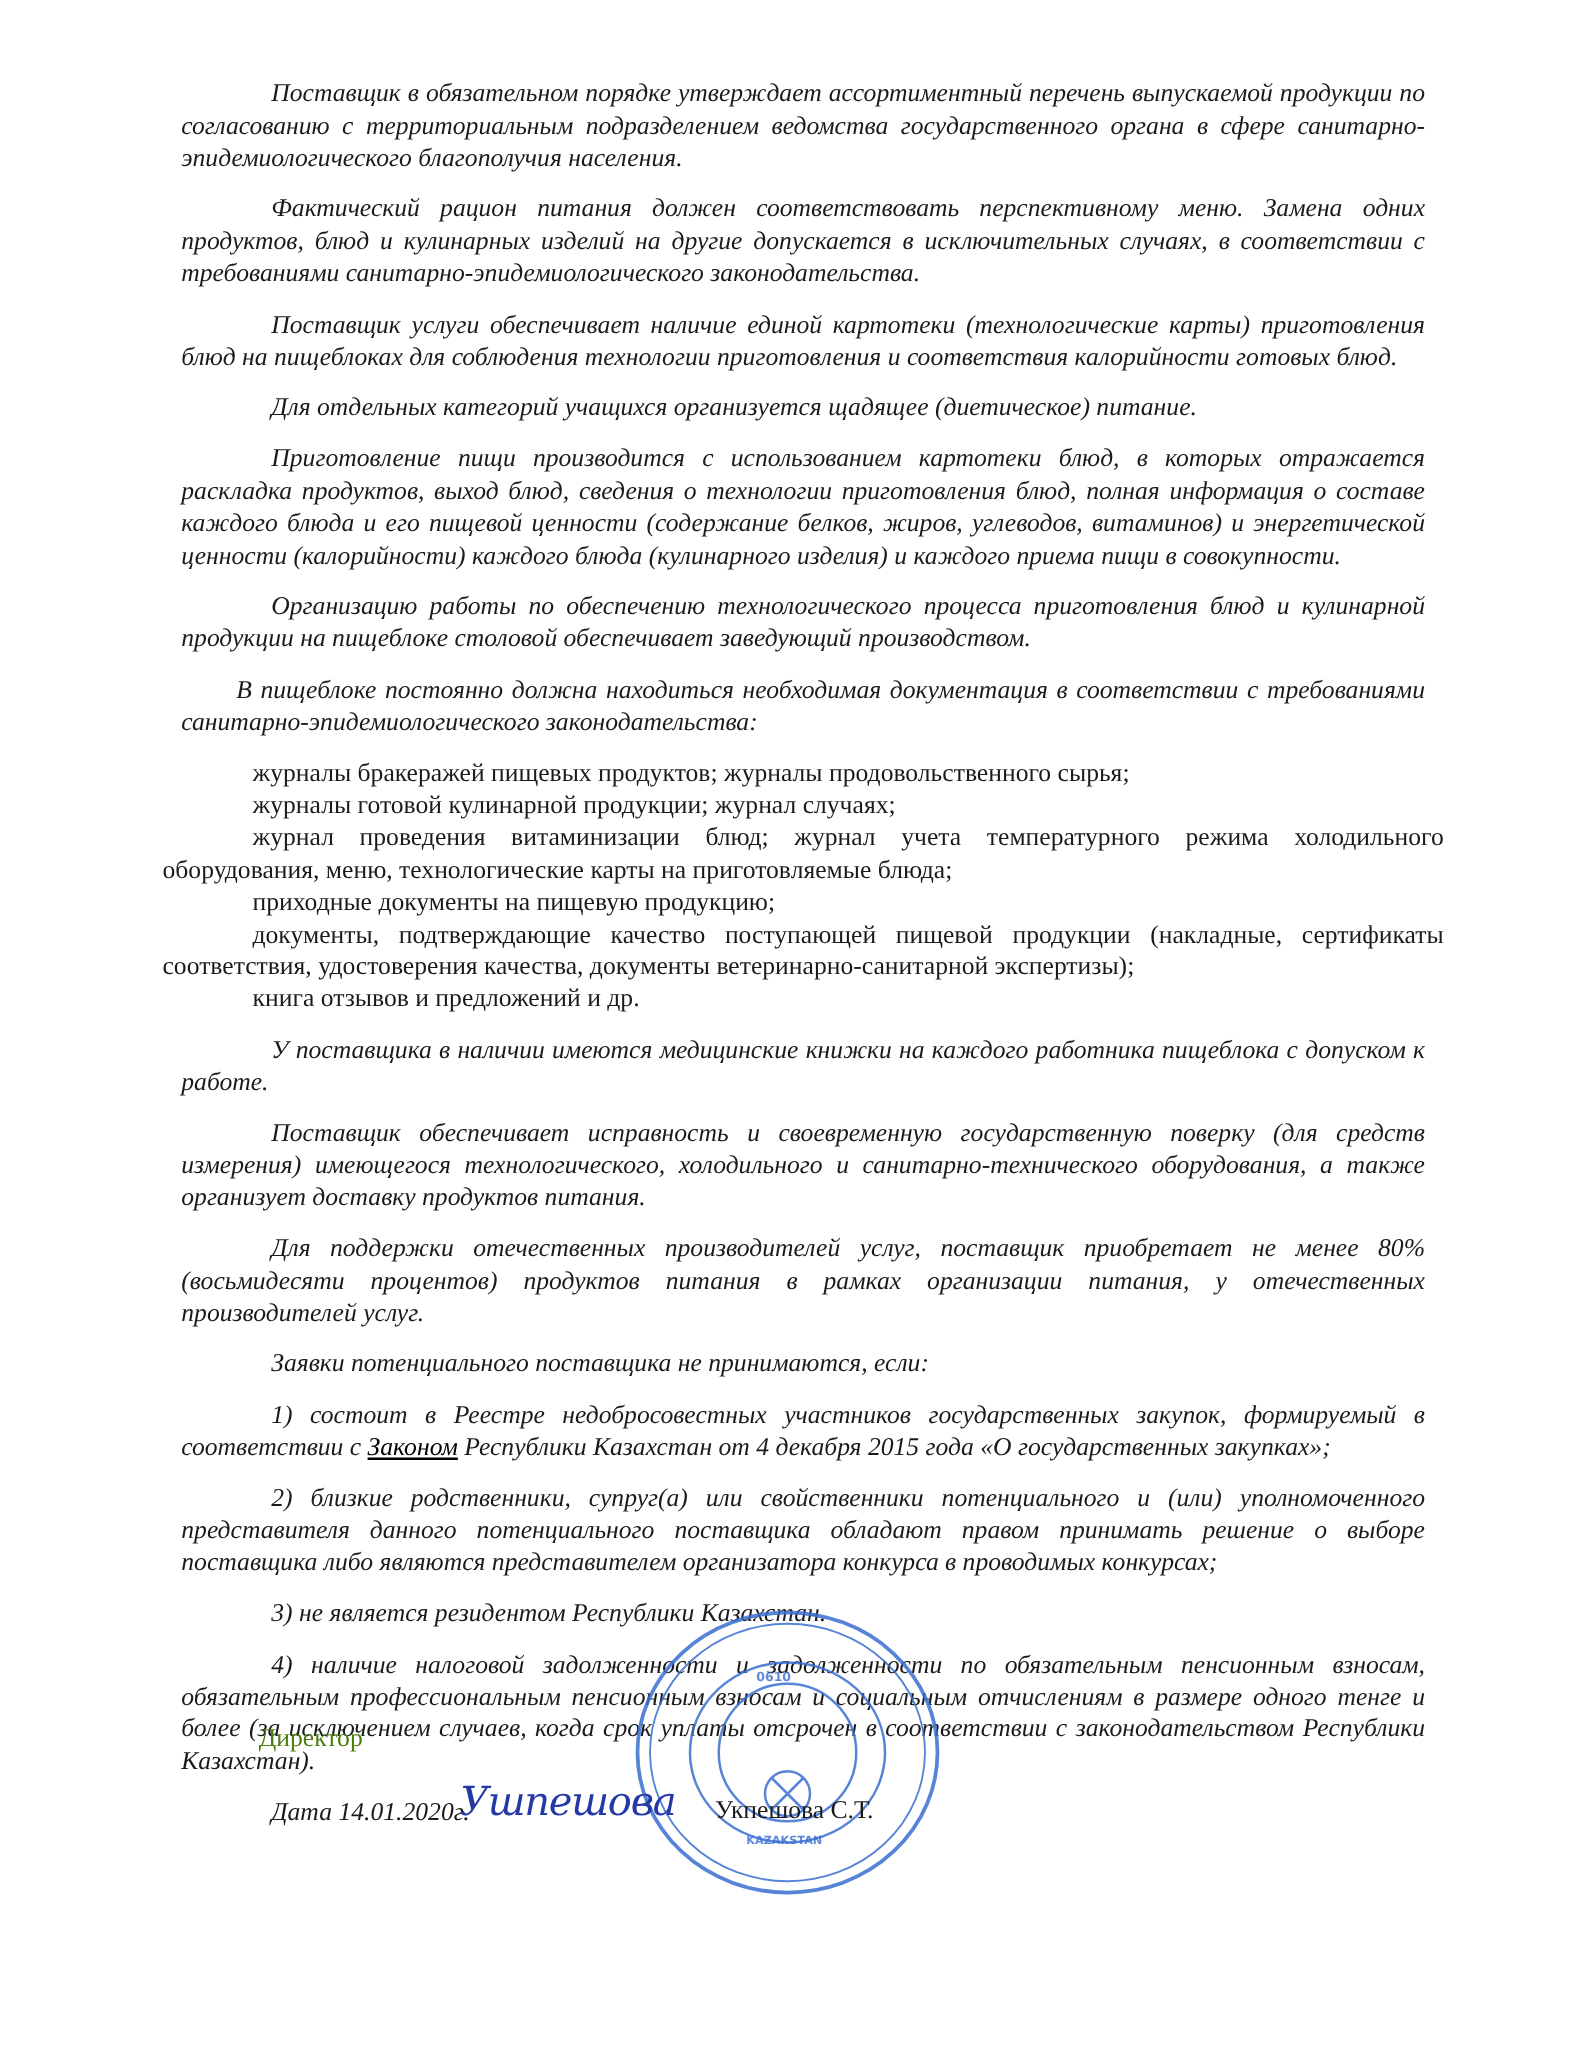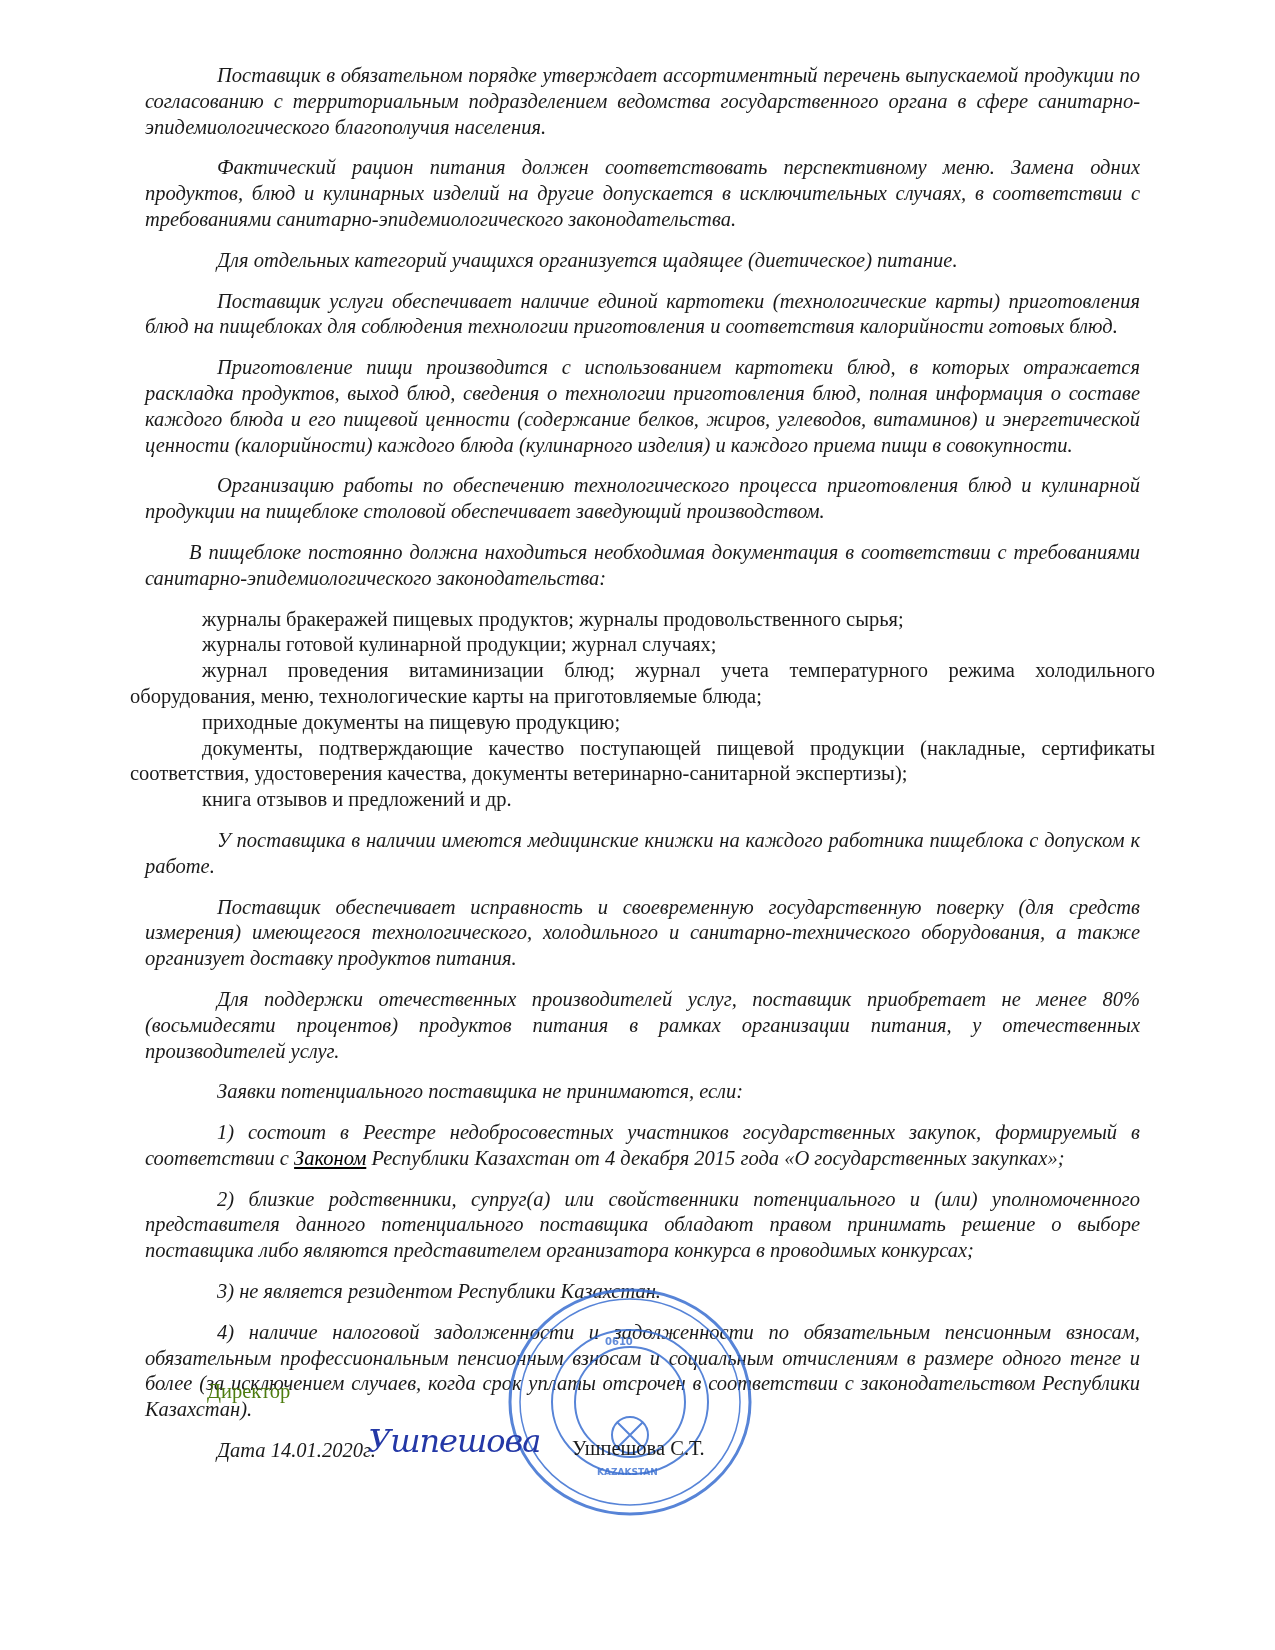--- a/index.html
+++ b/index.html
@@ -17,22 +17,22 @@
   .sign-name { position: absolute; left: 572px; top: 1437px; font-family: "Liberation Serif", serif; font-size: 20.5px; color: #1a1a1a; white-space: nowrap; }
   .signature { position: absolute; left: 355px; top: 1422px; font-family: "DejaVu Serif", serif; font-style: italic; font-size: 32px; color: #2438a6; letter-spacing: -1px; margin-left: 13px; }
   .stamp { position: absolute; left: 505px; top: 1285px; width: 250px; height: 235px; }
 </style>
 </head>
 <body>
 
 <div class="page">
   <p class="p">Поставщик в обязательном порядке утверждает ассортиментный перечень выпускаемой продукции по согласованию с территориальным подразделением ведомства государственного органа в сфере санитарно-эпидемиологического благополучия населения.</p>
   <p class="p">Фактический рацион питания должен соответствовать перспективному меню. Замена одних продуктов, блюд и кулинарных изделий на другие допускается в исключительных случаях, в соответствии с требованиями санитарно-эпидемиологического законодательства.</p>
+  <p class="p">Поставщик услуги обеспечивает наличие единой картотеки (технологические карты) приготовления блюд на пищеблоках для соблюдения технологии приготовления и соответствия калорийности готовых блюд.</p>
   <p class="p">Для отдельных категорий учащихся организуется щадящее (диетическое) питание.</p>
-  <p class="p">Поставщик услуги обеспечивает наличие единой картотеки (технологические карты) приготовления блюд на пищеблоках для соблюдения технологии приготовления и соответствия калорийности готовых блюд.</p>
   <p class="p">Приготовление пищи производится с использованием картотеки блюд, в которых отражается раскладка продуктов, выход блюд, сведения о технологии приготовления блюд, полная информация о составе каждого блюда и его пищевой ценности (содержание белков, жиров, углеводов, витаминов) и энергетической ценности (калорийности) каждого блюда (кулинарного изделия) и каждого приема пищи в совокупности.</p>
   <p class="p">Организацию работы по обеспечению технологического процесса приготовления блюд и кулинарной продукции на пищеблоке столовой обеспечивает заведующий производством.</p>
   <p class="p" style="text-indent:44px">В пищеблоке постоянно должна находиться необходимая документация в соответствии с требованиями санитарно-эпидемиологического законодательства:</p>
   <p class="item">журналы бракеражей пищевых продуктов; журналы продовольственного сырья;</p>
   <p class="item">журналы готовой кулинарной продукции; журнал случаях;</p>
   <p class="item">журнал проведения витаминизации блюд; журнал учета температурного режима холодильного оборудования, меню, технологические карты на приготовляемые блюда;</p>
   <p class="item">приходные документы на пищевую продукцию;</p>
   <p class="item">документы, подтверждающие качество поступающей пищевой продукции (накладные, сертификаты соответствия, удостоверения качества, документы ветеринарно-санитарной экспертизы);</p>
   <p class="item">книга отзывов и предложений и др.</p>
   <p class="p">У поставщика в наличии имеются медицинские книжки на каждого работника пищеблока с допуском к работе.</p>
@@ -56,13 +56,13 @@
     <path d="M112 137 L138 163 M138 137 L112 163" stroke-width="2"></path>
   </g>
   <g fill="#3a6fd1" opacity="0.8" font-family="DejaVu Sans, sans-serif" font-size="9" font-weight="bold">
     <text x="92" y="190">KAZAKSTAN</text>
     <text x="100" y="60" font-size="10">0610</text>
   </g>
 </svg>
 
 <div class="sign-row">Директор</div>
 <div class="signature">Ушпешова</div>
-<div class="sign-name">Ушпешова С.Т.</div>
+<div class="sign-name">Укпешова С.Т.</div>
 
 </body></html>

